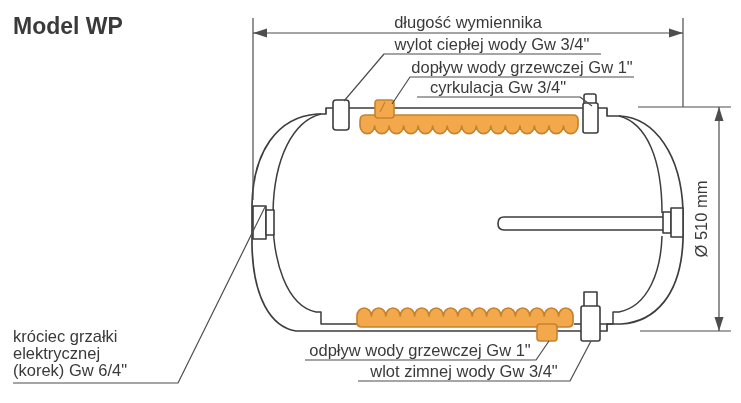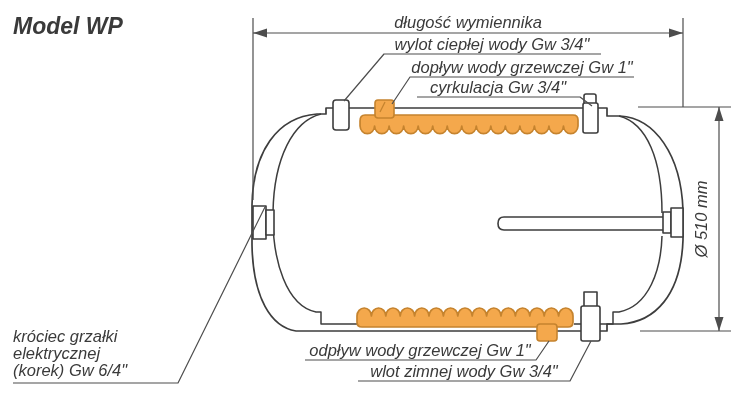--- a/index.html
+++ b/index.html
@@ -4,21 +4,21 @@
 <style>
   :root{
     --coil-fill:#F4A84C;
     --coil-stroke:#C5832E;
     --outline:#3D3D3D;
     --dim-line:#4D4D4D;
     --text:#3A3A3A;
   }
   html,body{margin:0;padding:0;background:#fff;}
   .stage{position:relative;width:741px;height:403px;background:#fff;overflow:hidden;
-         font-family:"Liberation Sans",sans-serif;font-style:italic;}
+         font-family:"Liberation Sans",sans-serif;}
   svg{position:absolute;left:0;top:0;}
   text{fill:var(--text);font-family:"Liberation Sans",sans-serif;font-size:16.5px;}
   .title-text{font-size:23px;font-weight:bold;}
   .outline{fill:#fff;stroke:var(--outline);stroke-width:1.7;stroke-linejoin:round;}
   .thin{fill:none;stroke:var(--outline);stroke-width:1.5;stroke-linejoin:round;}
   .coil{fill:var(--coil-fill);stroke:var(--coil-stroke);stroke-width:1.7;stroke-linejoin:round;}
   .fit-w{fill:#fff;stroke:var(--outline);stroke-width:1.6;stroke-linejoin:round;}
   .fit-o{fill:var(--coil-fill);stroke:var(--coil-stroke);stroke-width:1.6;stroke-linejoin:round;}
   .dim{fill:none;stroke:var(--dim-line);stroke-width:1.2;}
   .dimfill{fill:var(--dim-line);stroke:none;}

